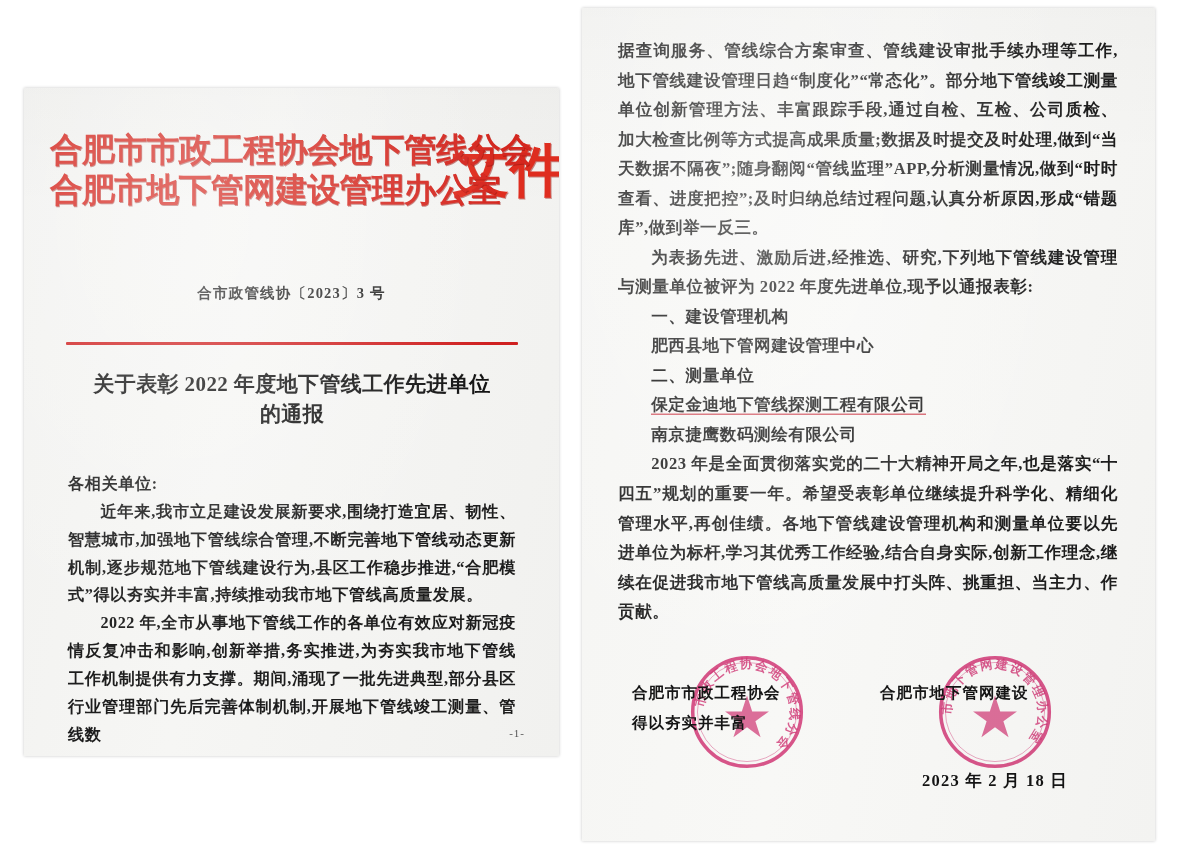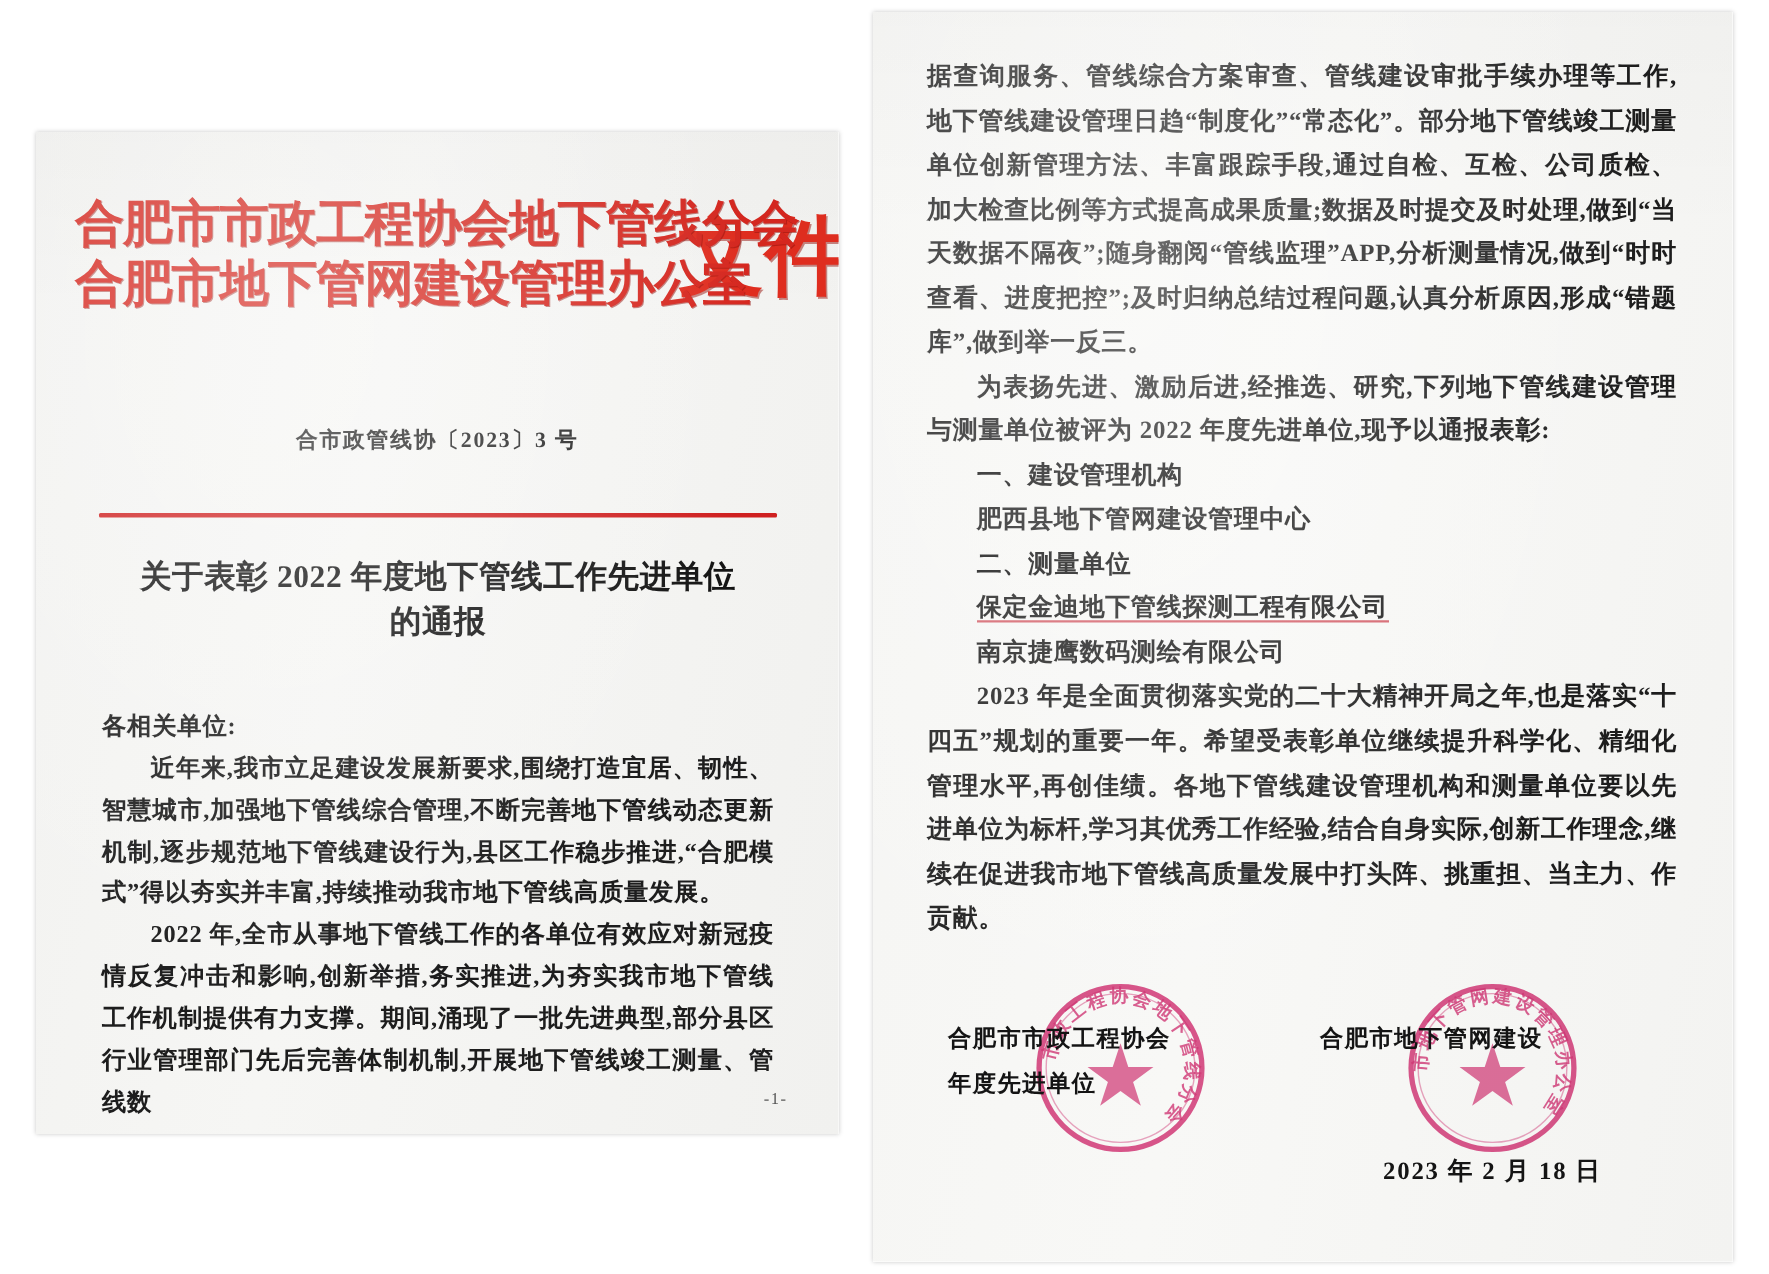--- a/index.html
+++ b/index.html
@@ -290,21 +290,21 @@
       </div>
 
       <p class="para indent">2023 年是全面贯彻落实党的二十大精神开局之年,也是落实“十四五”规划的重要一年。希望受表彰单位继续提升科学化、精细化管理水平,再创佳绩。各地下管线建设管理机构和测量单位要以先进单位为标杆,学习其优秀工作经验,结合自身实际,创新工作理念,继续在促进我市地下管线高质量发展中打头阵、挑重担、当主力、作贡献。</p>
     </div>
 
     <div class="sign-area">
 
       <div class="sign-group left">
         <div class="sign-text">
           <div>合肥市市政工程协会</div>
-          <div>年度先进单位</div>
+          <div>得以夯实并丰富</div>
         </div>
         <div class="seal">
           <svg viewBox="0 0 200 200" xmlns="http://www.w3.org/2000/svg">
             <defs>
               <path id="ringL" d="M100,100 m-74,0 a74,74 0 1,1 148,0 a74,74 0 1,1 -148,0"></path>
             </defs>
             <circle cx="100" cy="100" r="92" fill="none" stroke="#d3286e" stroke-width="6" opacity="0.85"></circle>
             <circle cx="100" cy="100" r="84" fill="none" stroke="#d3286e" stroke-width="1.6" opacity="0.45"></circle>
             <text font-size="21" font-weight="bold" fill="#d3286e" opacity="0.8" font-family="'Liberation Serif', serif" letter-spacing="3.2">
               <textPath href="#ringL" startOffset="25%" text-anchor="middle">合肥市市政工程协会地下管线分会</textPath>

